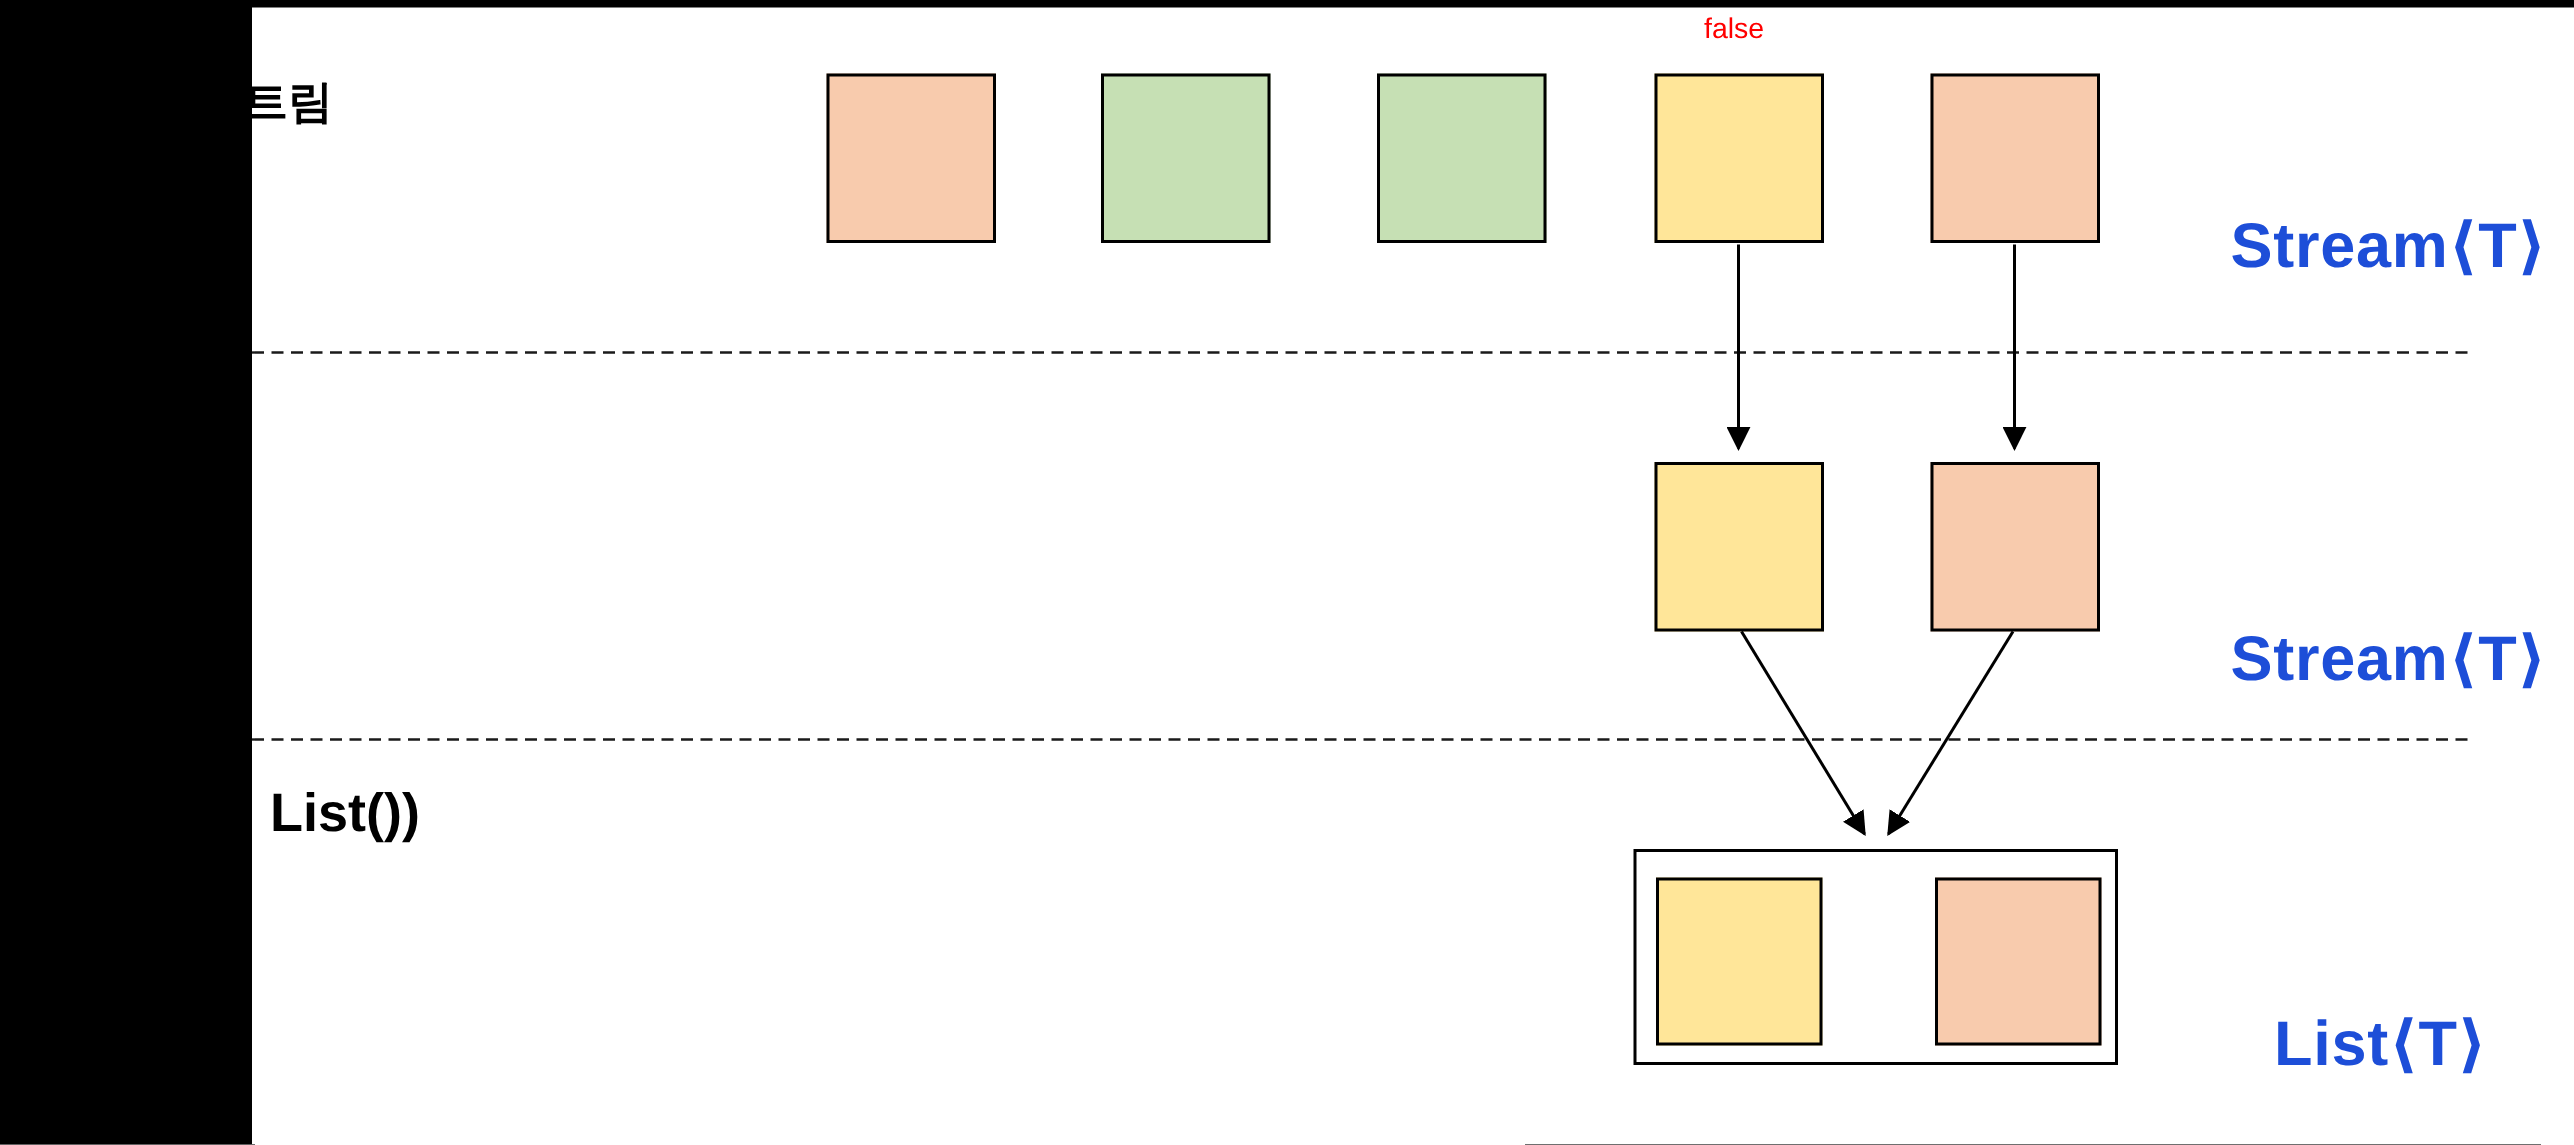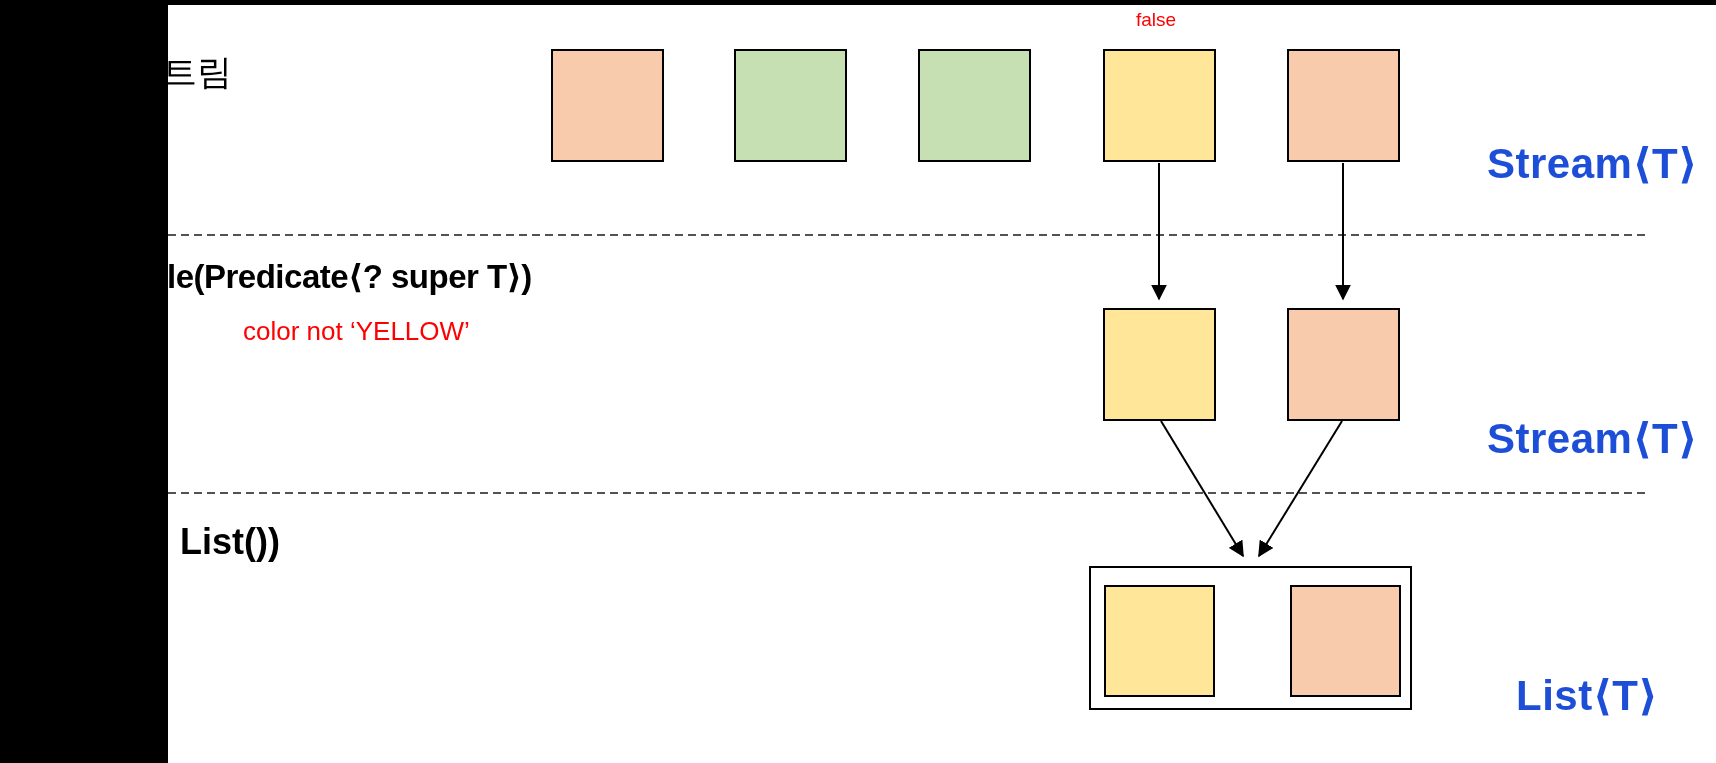--- a/index.html
+++ b/index.html
@@ -3,21 +3,21 @@
 <meta charset="utf-8">
 <style>
   html,body{margin:0;padding:0;background:#000;}
   #canvas{
     position:relative;width:1716px;height:763px;background:#ffffff;overflow:hidden;
     font-family:"Liberation Sans","DejaVu Sans",sans-serif;color:#000;
   }
   .top-strip{position:absolute;left:0;top:0;width:1716px;height:5px;background:#000;z-index:6;}
   .left-bar{position:absolute;left:0;top:0;width:168px;height:763px;background:#000;z-index:5;}
   .txt{position:absolute;line-height:1.15;white-space:nowrap;}
-  .title-ko{left:162px;top:52px;font-size:35px;font-weight:400;z-index:1;}
+  .title-ko{left:162px;top:52px;font-size:30px;font-weight:700;z-index:1;}
   .sig-mid{left:167px;top:258px;font-size:33px;font-weight:700;letter-spacing:-0.5px;z-index:1;}
   .sig-bottom{left:164px;top:521px;font-size:36px;font-weight:700;z-index:1;margin-left:16px;}
   .note-red{left:243px;top:317px;font-size:26px;z-index:1;}
   .false-red{left:1136px;top:9px;font-size:19px;z-index:1;}
   .type-label{font-size:42px;font-weight:700;color:#1d4ed8;letter-spacing:0.5px;}
   .type-stream1{left:1487px;top:140px;}
   .type-stream2{left:1487px;top:415px;}
   .type-list{left:1516px;top:672px;text-align:center;}
   .sq{position:absolute;width:113px;height:113px;border:2.5px solid #000;box-sizing:border-box;}
   .r1{top:49px;}
@@ -35,22 +35,20 @@
 </head>
 <body>
 
 <div id="canvas">
 
   <div class="top-strip"></div>
   <div class="left-bar"></div>
 
   <div class="txt title-ko">트림</div>
   <div class="txt false-red" style="color: rgb(255, 0, 0);">false</div>
-  <div class="txt sig-mid">le(Predicate⟨? super T⟩)</div>
-  <div class="txt note-red" style="color: rgb(255, 0, 0);">color not ‘YELLOW’</div>
   <div class="txt sig-bottom">List())</div>
   <div class="txt type-label type-stream1">Stream⟨T⟩</div>
   <div class="txt type-label type-stream2">Stream⟨T⟩</div>
   <div class="txt type-label type-list">List⟨T⟩</div>
 
   <div class="sq r1 sq1" style="background: rgb(248, 203, 173);"></div>
   <div class="sq r1 sq2" style="background: rgb(198, 224, 180);"></div>
   <div class="sq r1 sq3" style="background: rgb(198, 224, 180);"></div>
   <div class="sq r1 sq4" style="background: rgb(255, 230, 153);"></div>
   <div class="sq r1 sq5" style="background: rgb(248, 203, 173);"></div>

